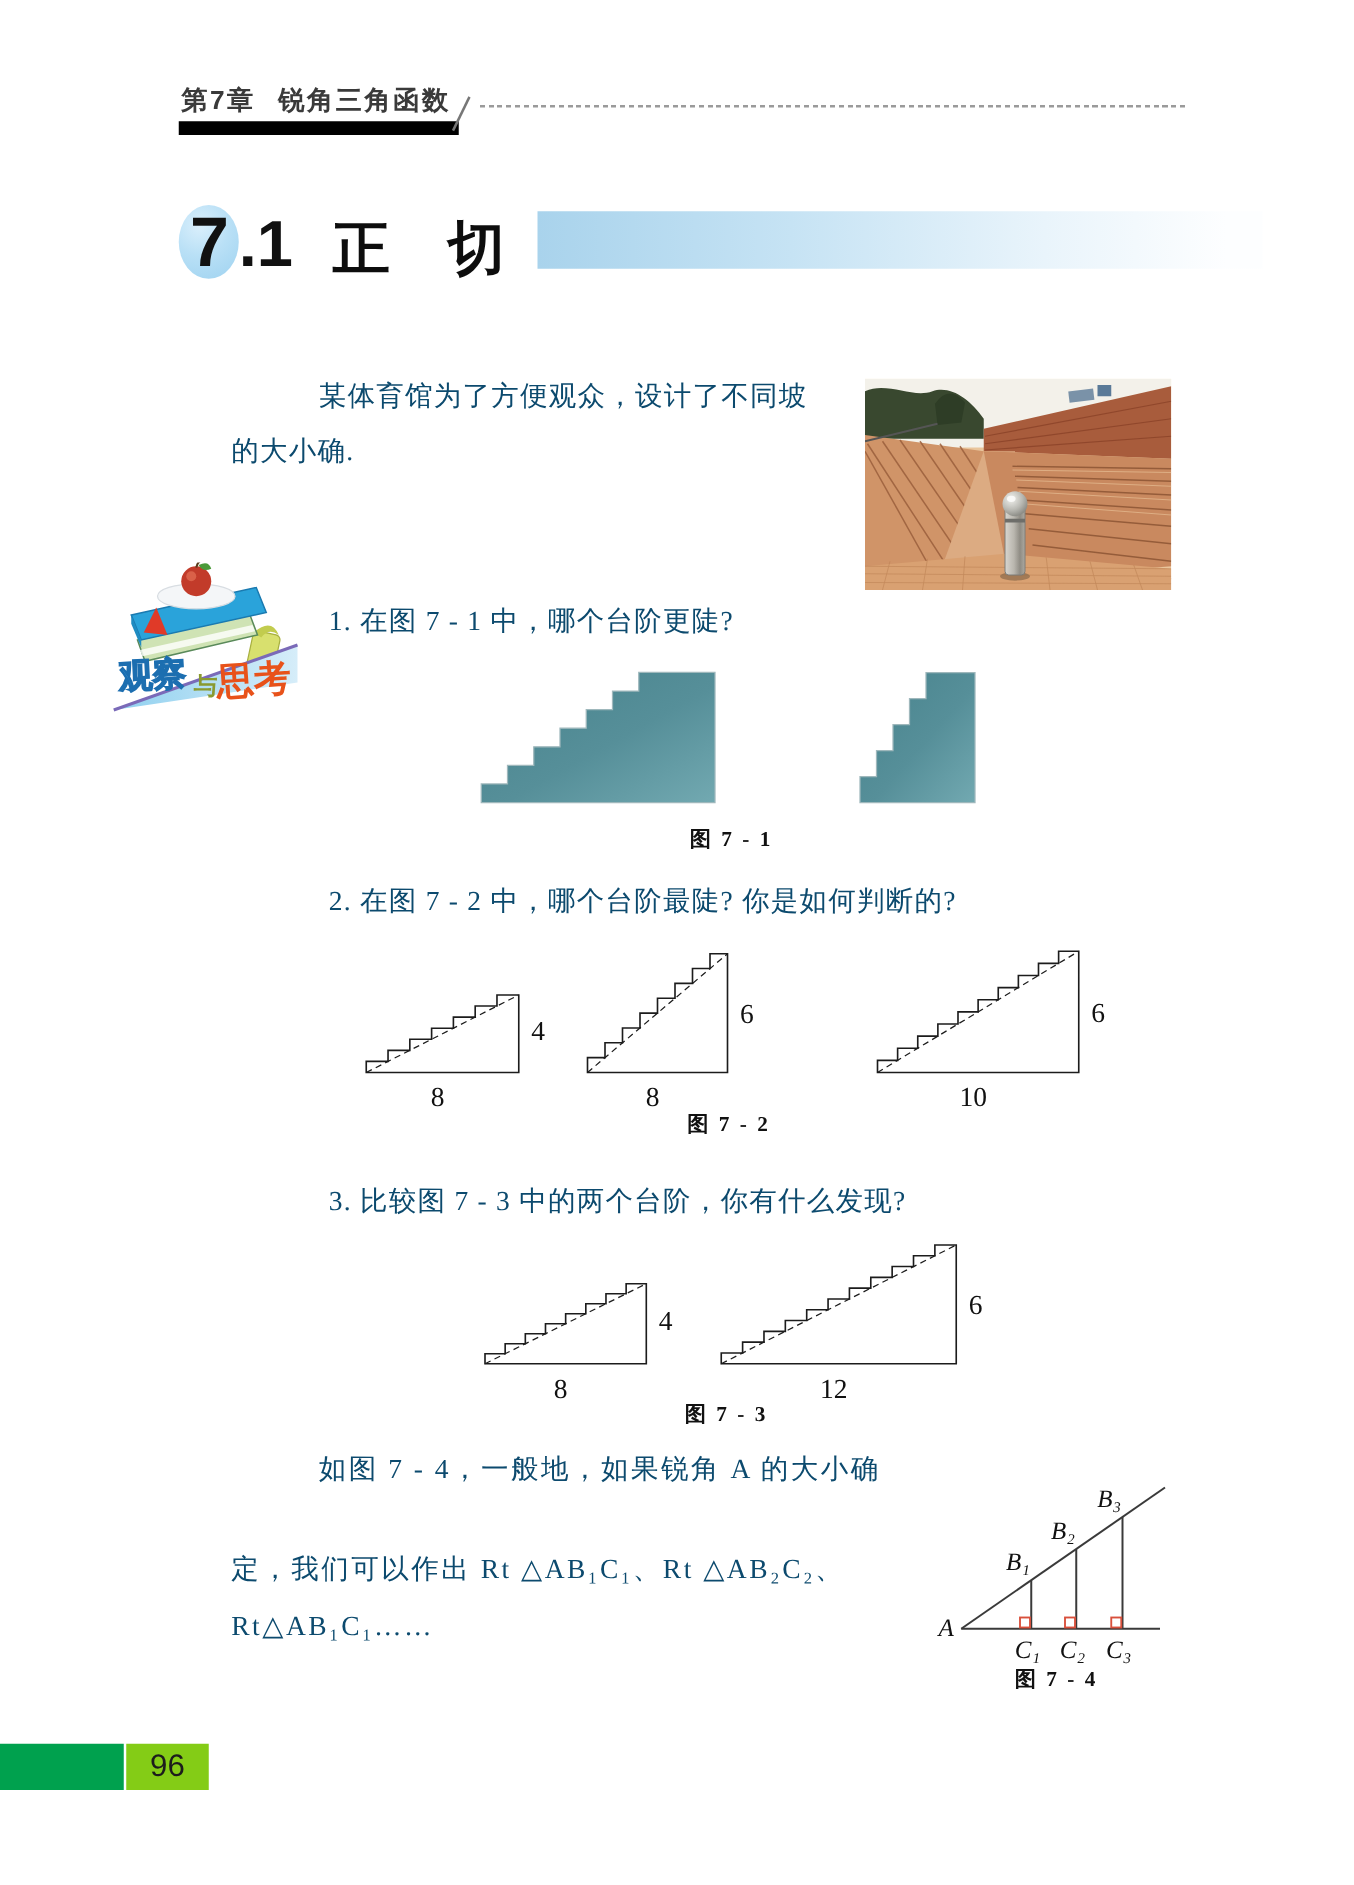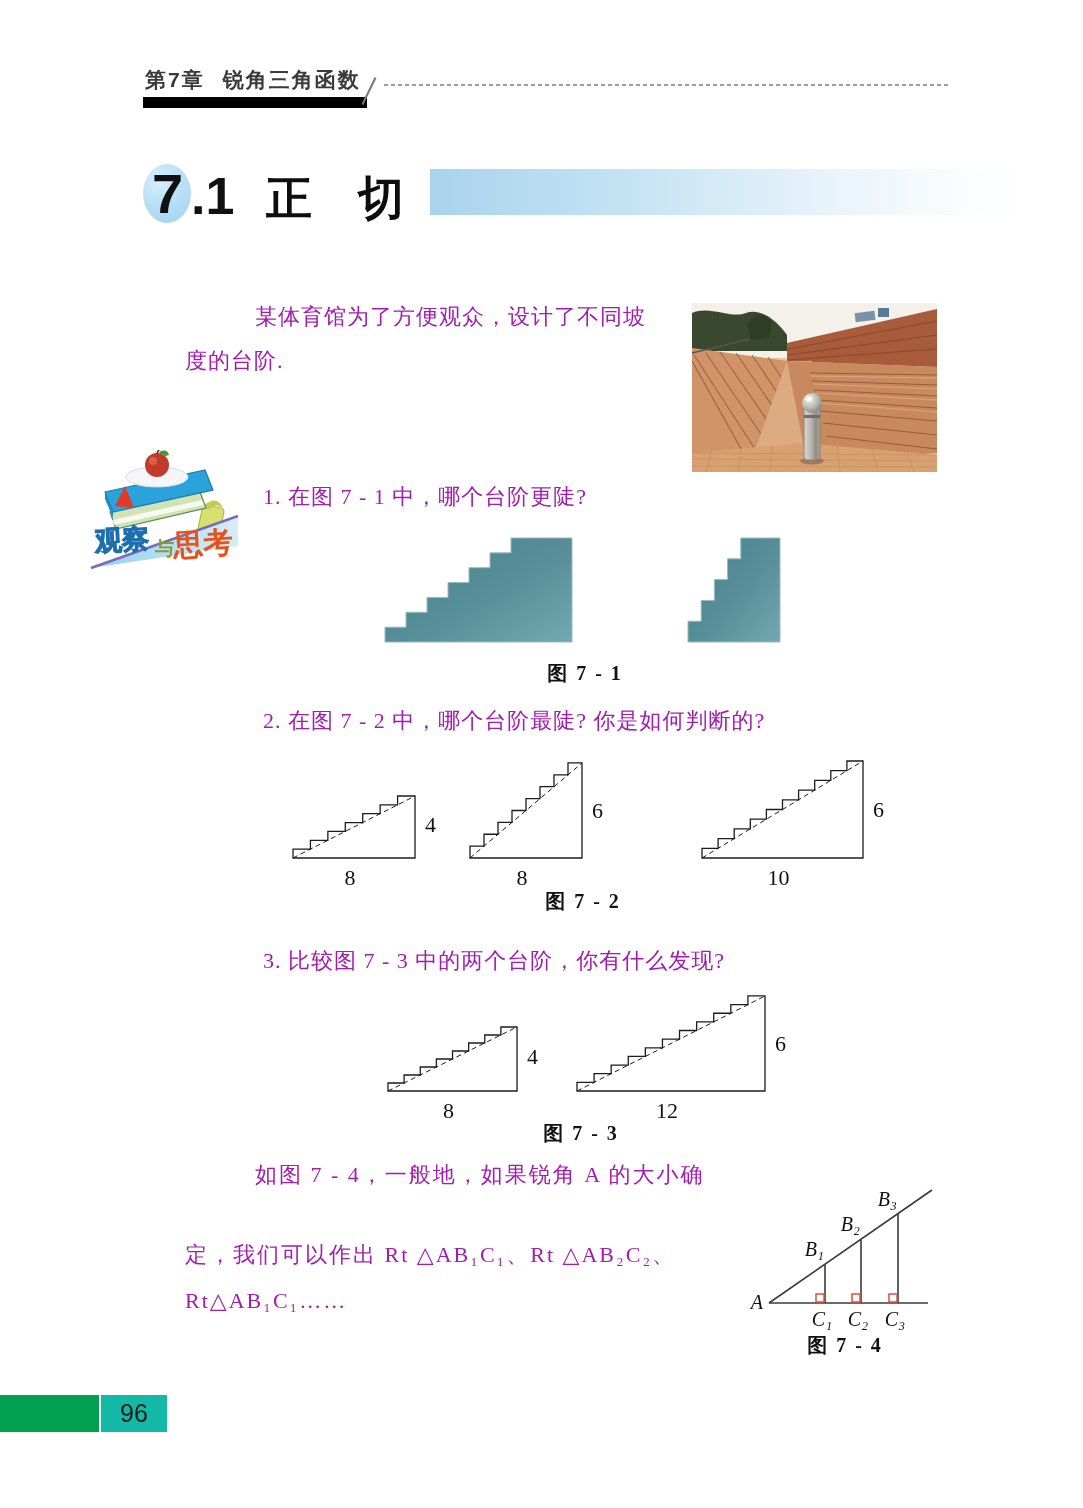--- a/index.html
+++ b/index.html
@@ -23,65 +23,65 @@
   .sec-seven{left:152px;top:161px;font-family:"Liberation Sans",sans-serif;
     font-size:56px;font-weight:600;color:#111;}
   .sec-dot1{left:191px;top:166px;font-family:"Liberation Sans",sans-serif;
     font-size:52px;font-weight:600;color:#111;}
   .sec-title{left:266px;top:168px;font-family:"Liberation Sans","DejaVu Sans",sans-serif;
     font-size:46px;font-weight:900;color:#0d0d0d;text-align:right;}
   .sec-bar{left:430px;top:169px;width:580px;height:46px;
     background:linear-gradient(90deg,#a9d3ec 0%,#c6e3f4 35%,#e9f4fb 70%,#fdfeff 95%);}
 
   
-  .body-line{font-size:22px;color:#a21caf;letter-spacing:1px;}
+  .body-line{font-size:22px;color:#0c4a6e;letter-spacing:1px;}
   .indent{padding-left:70px;}
 
   
-  .fig-caption{font-size:20px;font-weight:bold;color:#111;transform:translateX(-50%);
+  .fig-caption{font-size:17px;font-weight:bold;color:#111;transform:translateX(-50%);
     letter-spacing:2px;}
   .dim{font:22px "Liberation Serif","DejaVu Serif",serif;fill:#111;}
   .stair-outline{fill:none;stroke:#1c1c1c;stroke-width:1.3;}
   .stair-dash{stroke:#1c1c1c;stroke-width:1;stroke-dasharray:5 3.5;}
   .f4line{stroke:#3a3a3a;stroke-width:1.6;fill:none;}
   .rightangle{fill:none;stroke:#d9503c;stroke-width:1.5;}
   .ptlabel{font:italic 20px "Liberation Serif","DejaVu Serif",serif;fill:#111;}
 
   
   .badge-w1{left:10px;top:72px;font-family:"Liberation Sans",sans-serif;font-size:27px;
     font-weight:900;color:#3796d6;-webkit-text-stroke:1px #1c6eb0;transform:rotate(-3deg);}
   .badge-w2{left:70px;top:86px;font-family:"Liberation Sans",sans-serif;font-size:19px;
     font-weight:700;color:#8a9a30;}
   .badge-w3{left:88px;top:74px;font-family:"Liberation Sans",sans-serif;font-size:30px;
     font-weight:900;color:#e8521a;transform:rotate(-4deg);}
 
   
   .page-bar-dark{left:0;top:1395px;width:99px;height:37px;background:#00a14e;}
-  .page-box{left:101px;top:1395px;width:66px;height:37px;background:#14b8a6;
+  .page-box{left:101px;top:1395px;width:66px;height:37px;background:#84cc16;
     font-family:"Liberation Sans",sans-serif;font-size:25px;color:#1c1c1c;
     text-align:center;line-height:37px;}
 </style>
 </head>
 <body>
 
 <div class="abs chapter-line nowrap">
   <span>第7章</span><span class="gap"></span><span>锐角三角函数</span>
 </div>
 <div class="abs chapter-bar"></div>
 <div class="abs chapter-slash"></div>
 <div class="abs chapter-dashes"></div>
 
 <div class="abs sec-circle"></div>
 <div class="abs sec-seven">7</div>
 <div class="abs sec-dot1">.1</div>
 <div class="abs sec-title nowrap">正　切</div>
 <div class="abs sec-bar"></div>
 
 <div class="abs body-line nowrap indent" style="left:185px;top:302px;">某体育馆为了方便观众，设计了不同坡</div>
-<div class="abs body-line nowrap" style="left:185px;top:346px;">度的台阶.</div>
+<div class="abs body-line nowrap" style="left:185px;top:346px;">的大小确.</div>
 
 <svg class="abs" style="left:692px;top:303px;" width="245" height="169" viewBox="0 0 245 169">
   <defs>
     <linearGradient id="pg-metal" x1="0" y1="0" x2="1" y2="0">
       <stop offset="0" stop-color="#d8d6d0"></stop>
         <stop offset="0.45" stop-color="#b9b6ae"></stop>
       <stop offset="0.75" stop-color="#8f8c84"></stop>
         <stop offset="1" stop-color="#aca9a1"></stop>
     </linearGradient>
     <radialGradient id="pg-dome" cx="0.35" cy="0.3" r="0.9">

